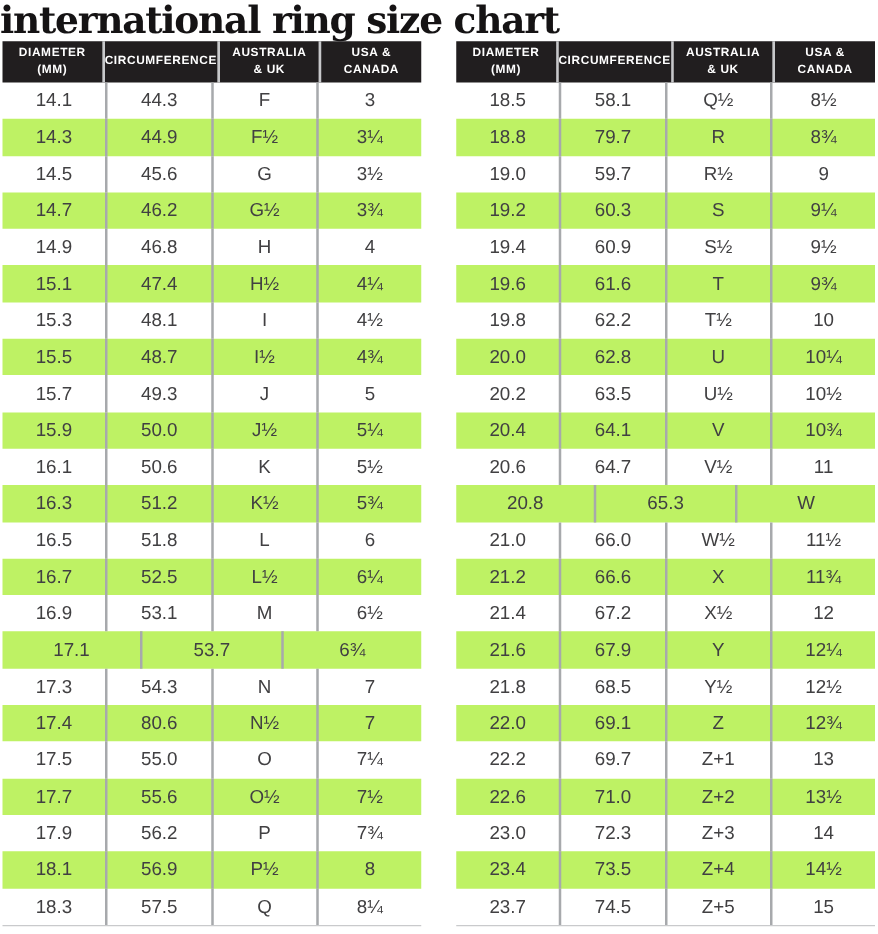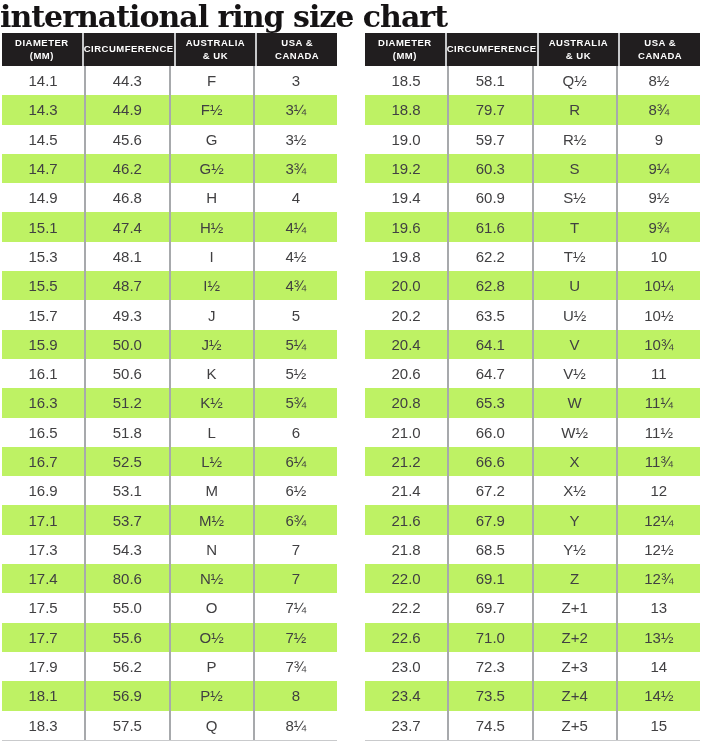--- a/index.html
+++ b/index.html
@@ -184,21 +184,20 @@
       </div>
       <div class="tr">
         <div class="td">16.9</div>
         <div class="td">53.1</div>
         <div class="td">M</div>
         <div class="td">6½</div>
       </div>
       <div class="tr alt">
         <div class="td">17.1</div>
         <div class="td">53.7</div>
-        <div class="td">M½</div>
         <div class="td">6¾</div>
       </div>
       <div class="tr">
         <div class="td">17.3</div>
         <div class="td">54.3</div>
         <div class="td">N</div>
         <div class="td">7</div>
       </div>
       <div class="tr alt">
         <div class="td">17.4</div>
@@ -319,21 +318,20 @@
       <div class="tr">
         <div class="td">20.6</div>
         <div class="td">64.7</div>
         <div class="td">V½</div>
         <div class="td">11</div>
       </div>
       <div class="tr alt">
         <div class="td">20.8</div>
         <div class="td">65.3</div>
         <div class="td">W</div>
-        <div class="td">11¼</div>
       </div>
       <div class="tr">
         <div class="td">21.0</div>
         <div class="td">66.0</div>
         <div class="td">W½</div>
         <div class="td">11½</div>
       </div>
       <div class="tr alt">
         <div class="td">21.2</div>
         <div class="td">66.6</div>

